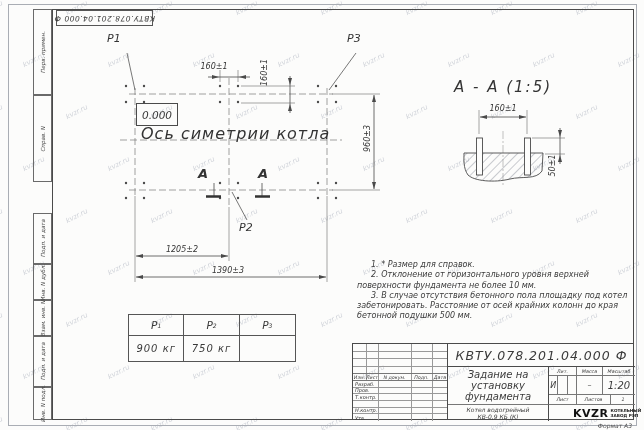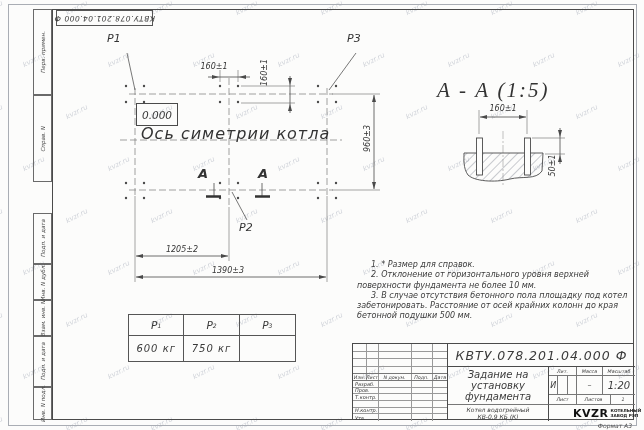--- a/index.html
+++ b/index.html
@@ -301,38 +301,38 @@
 
 <div class="lbl dim" style="left:194px;top:62px;width:40px;">160±1</div>
 <div class="lbl dim rot" style="left:244px;top:68px;width:40px;">160±1</div>
 <div class="lbl dim rot" style="left:347px;top:134px;width:40px;">960±3</div>
 <div class="lbl dim" style="left:162px;top:245px;width:40px;">1205±2</div>
 <div class="lbl dim" style="left:208px;top:266px;width:40px;">1390±3</div>
 
 <div class="lbl" style="left:198px;top:166px;font-size:13px;font-weight:600;">А</div>
 <div class="lbl" style="left:258px;top:166px;font-size:13px;font-weight:600;">А</div>
 
-<div class="lbl" style="left:437px;top:78px;width:132px;font-size:21px;letter-spacing:2px;font-family:Liberation Serif, serif;">А - А (1:5)</div>
+<div class="lbl" style="left:437px;top:78px;width:132px;text-align:center;font-size:15px;letter-spacing:2px;">А - А (1:5)</div>
 <div class="lbl dim" style="left:483px;top:104px;width:40px;">160±1</div>
 <div class="lbl dim rot" style="left:532px;top:161px;width:40px;">50±1</div>
 
 <div class="load-table">
   <div class="cell">
       <span>P</span>
       <sub>1</sub>
     </div>
   <div class="cell">
       <span>P</span>
       <sub>2</sub>
     </div>
   <div class="cell">
       <span>P</span>
       <sub>3</sub>
     </div>
-  <div class="cell val">600 кг</div>
+  <div class="cell val">900 кг</div>
   <div class="cell val">750 кг</div>
 </div>
 
 <div class="notes">
   <p>1. * Размер для справок.</p>
   <p>2. Отклонение от горизонтального уровня верхней поверхности фундамента не более 10 мм.</p>
   <p>3. В случае отсутствия бетонного пола площадку под котел забетонировать. Расстояние от осей крайних колонн до края бетонной подушки 500 мм.</p>
 </div>
 
 <div class="tb">

